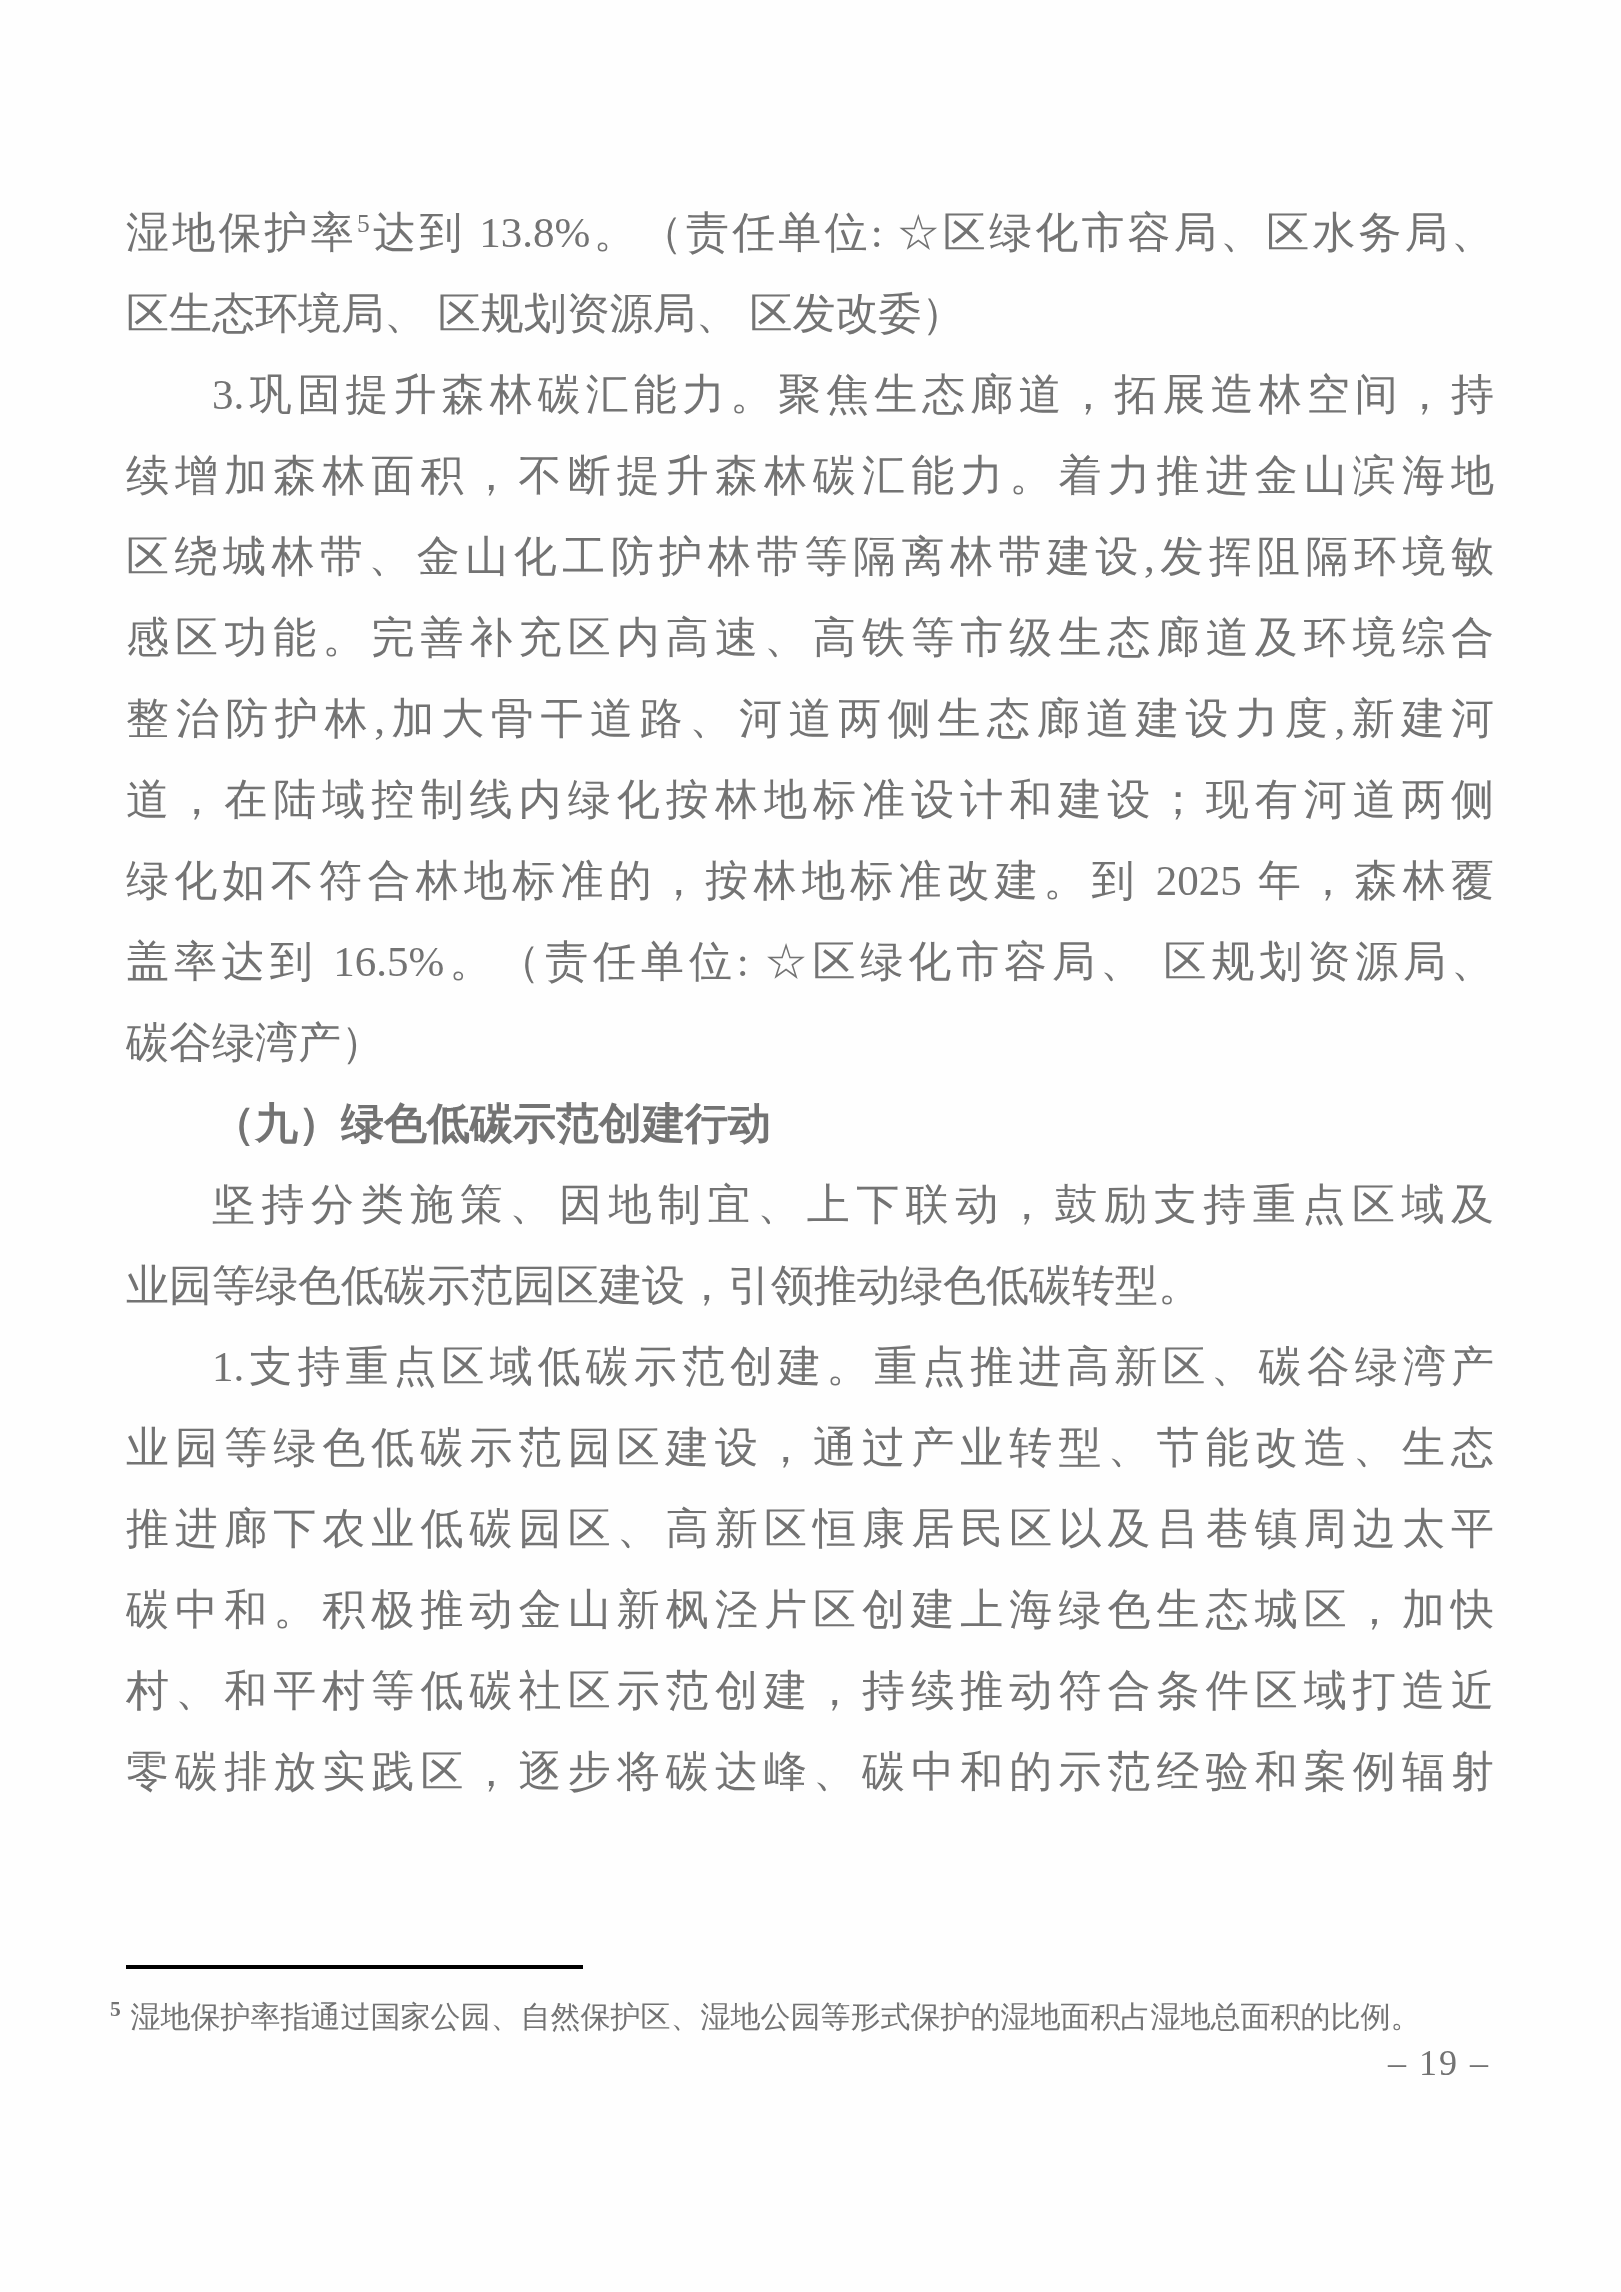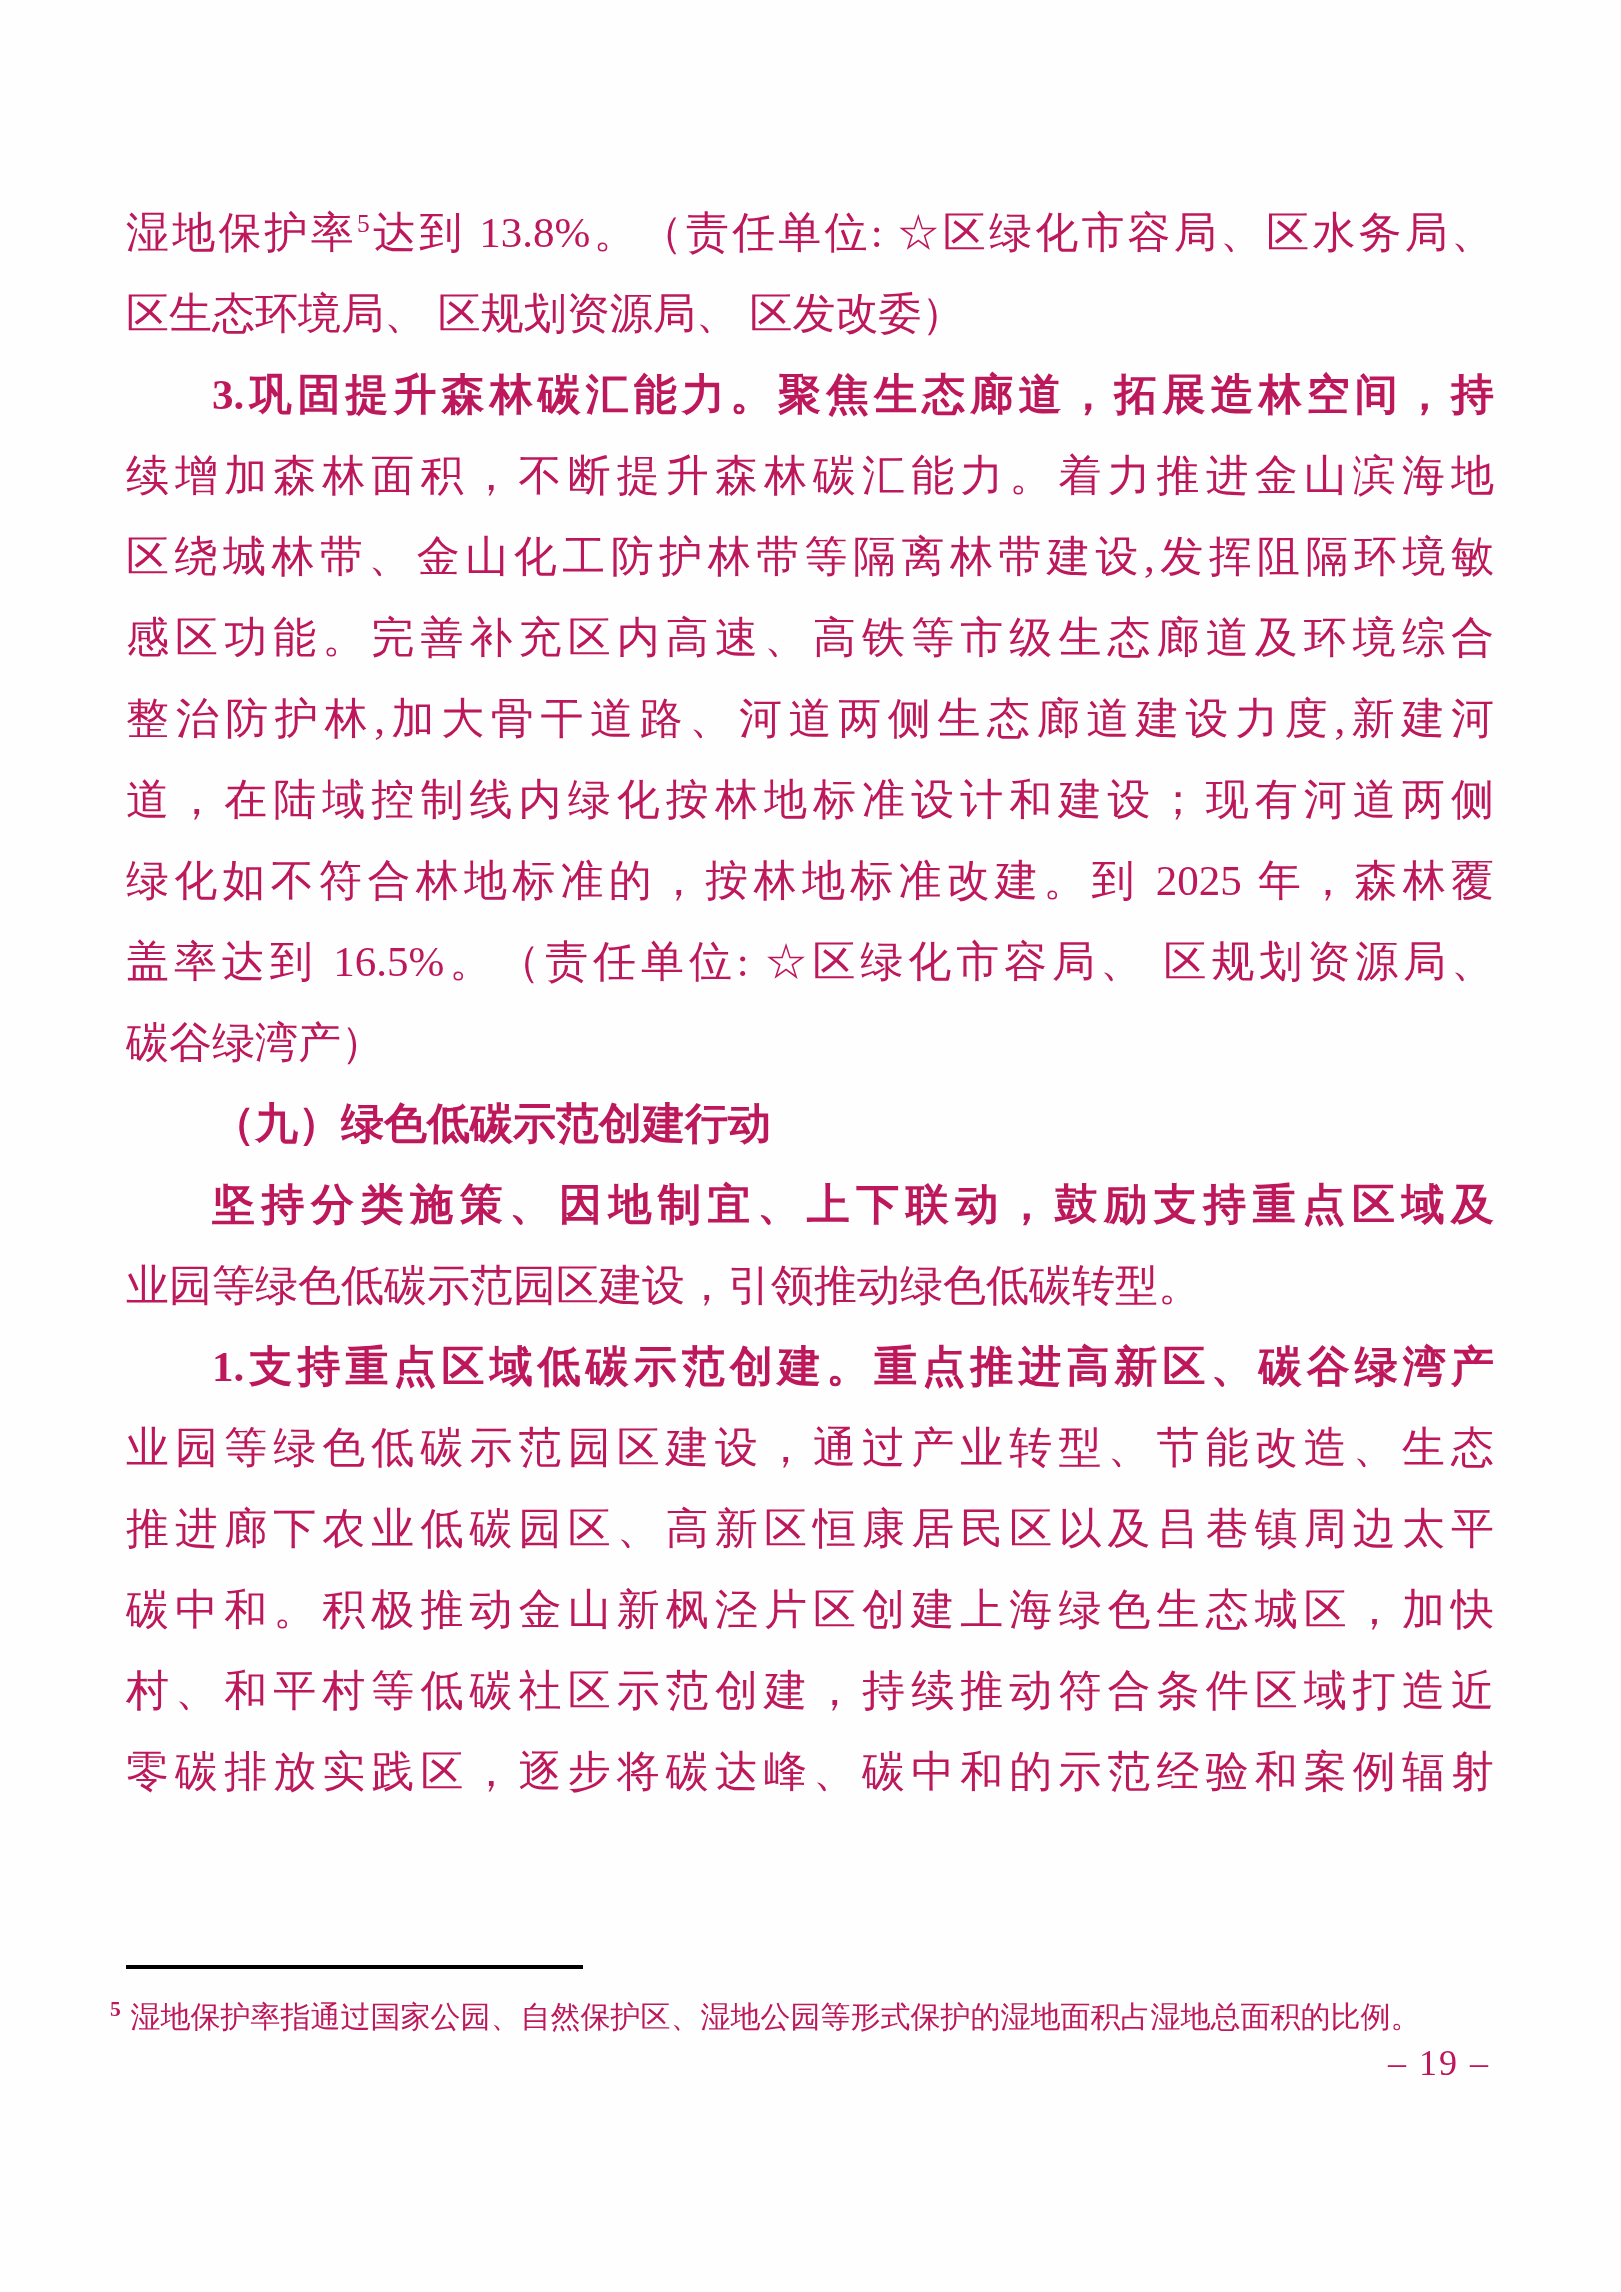--- a/index.html
+++ b/index.html
@@ -2,41 +2,41 @@
 <html><head>
 <meta charset="utf-8">
 <style>
   html, body { margin: 0; padding: 0; background: #e8e8e8; }
   .page {
     position: relative;
     width: 1621px;
     height: 2293px;
     background: #fefefe;
     font-family: "Liberation Serif", "DejaVu Serif", serif;
-    color: #be185d;
+    color: #737373;
     overflow: hidden;
     margin: 0 auto;
   }
   .body-text {
     position: absolute;
     left: 126px;
     top: 192px;
     width: 1368px;
     font-size: 43px;
     line-height: 81px;
   }
   .line {
     height: 81px;
     overflow: hidden;
   }
   .line.just {
     text-align: justify;
     text-align-last: justify;
   }
-  .line.indent { text-indent: 86px; font-weight: bold; }
+  .line.indent { text-indent: 86px; }
   .line.bold { font-weight: bold; }
   sup.fn-ref {
     font-size: 25.5px;
     vertical-align: super;
     line-height: 0;
   }
   .footnote-rule {
     position: absolute;
     left: 126px;
     top: 1965px;

